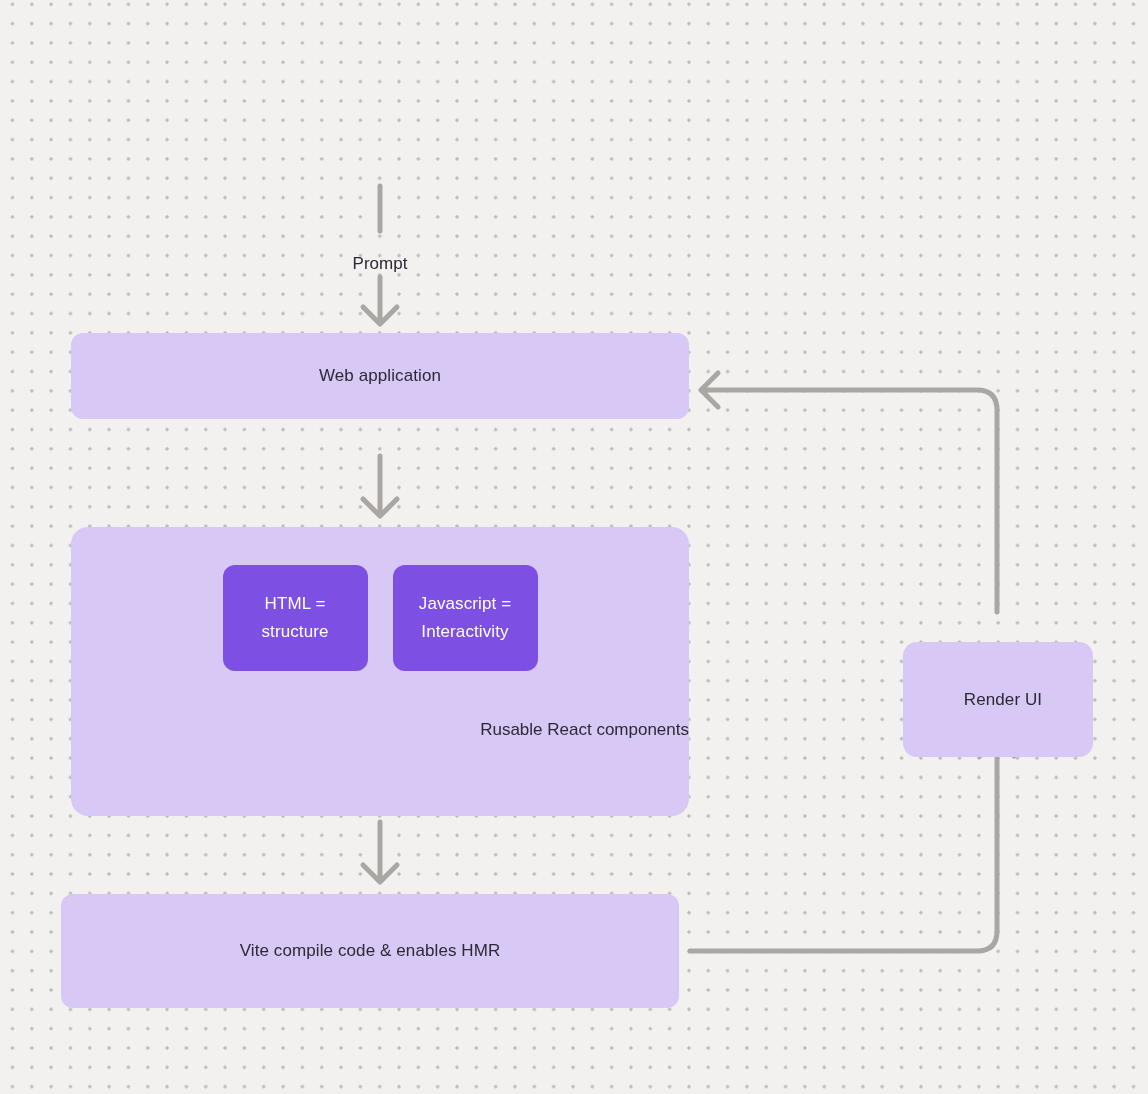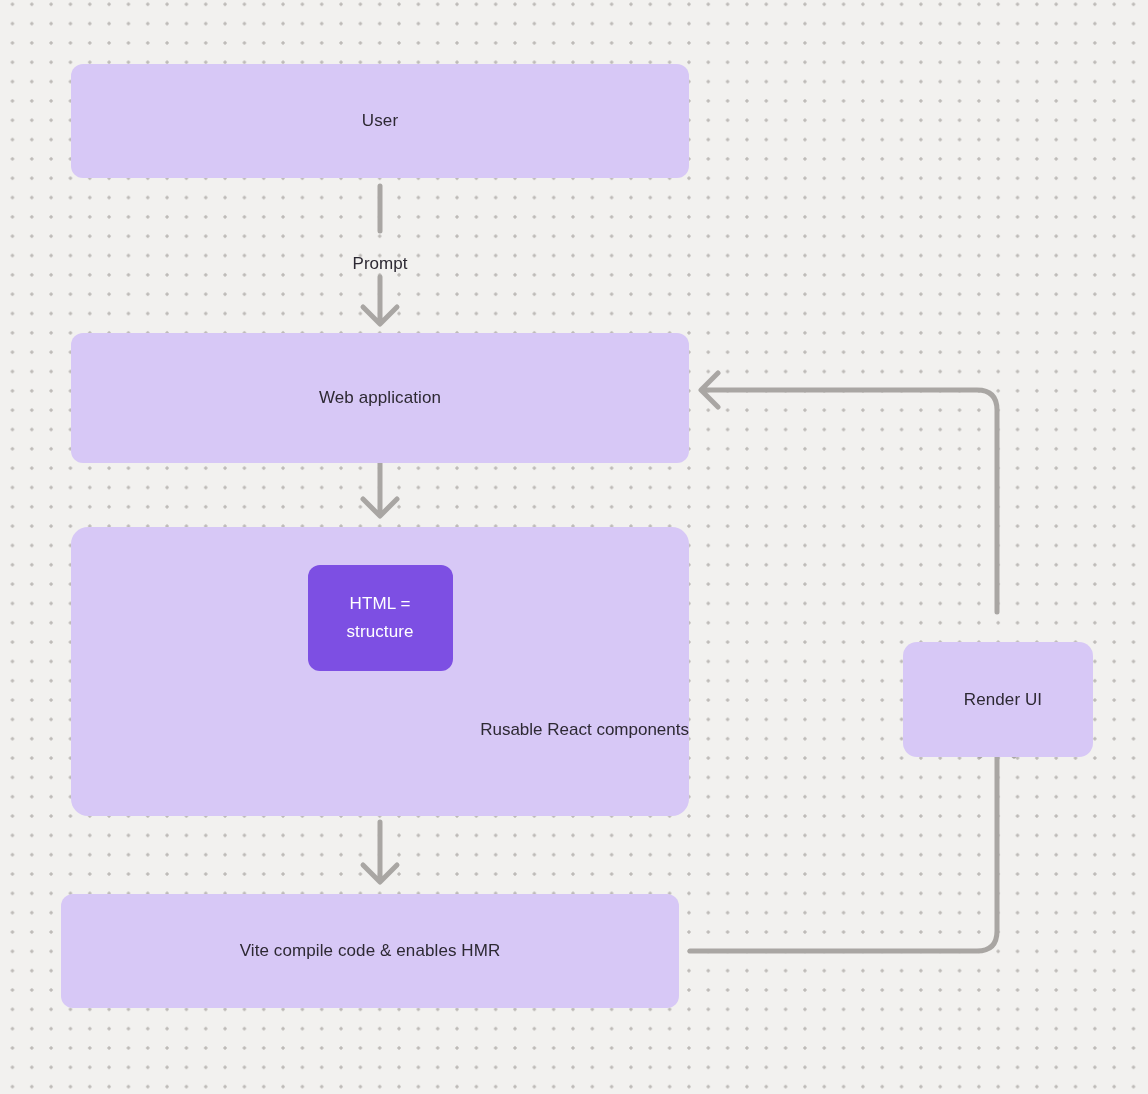--- a/index.html
+++ b/index.html
@@ -34,21 +34,21 @@
     background: var(--node-light, #d7c8f6);
     border-radius: 12px;
   }
   .label {
     font-size: 17px;
     font-weight: 500;
     letter-spacing: 0.1px;
   }
   .dark { color: var(--text-dark, #2d2933); }
   #node-user      { left: 71px;  top: 64px;  width: 618px; height: 114px; }
-  #node-webapp    { left: 71px;  top: 333px; width: 618px; height: 130px; }
+  #node-webapp    { left: 71px;  top: 333px; width: 618px; height: 86px; }
   #node-components{ left: 71px;  top: 527px; width: 618px; height: 289px; display: block; border-radius: 17px; }
   #node-vite      { left: 61px;  top: 894px; width: 618px; height: 114px; }
   #node-render    { left: 903px; top: 642px; width: 190px; height: 115px; border-radius: 14px; padding-left: 10px; }
   .edge-label {
     position: absolute;
     left: 320px;
     top: 246px;
     width: 120px;
     text-align: center;
     font-size: 17px;
@@ -94,35 +94,36 @@
 
   <svg class="connectors" width="1148" height="1094" viewBox="0 0 1148 1094" aria-hidden="true">
     <path class="connector" d="M380 186 V231"></path>
     <path class="connector" d="M380 277 V322 M363 307 L380 324 L397 307"></path>
     <path class="connector" d="M380 456 V513 M363 499 L380 516 L397 499"></path>
     <path class="connector" d="M380 822 V880 M363 865 L380 882 L397 865"></path>
     <path class="connector" d="M690 951 H977 Q997 951 997 931 V744 M980 756 L997 739 L1014 756"></path>
     <path class="connector" d="M997 612 V410 Q997 390 977 390 H703 M718 373 L701 390 L718 407"></path>
   </svg>
 
-  <div class="node" id="node-user">
-    <span class="label dark">User</span>
-  </div>
 
   <div class="edge-label">Prompt</div>
 
   <div class="node" id="node-webapp">
     <span class="label dark">Web application</span>
   </div>
 
   <div class="node" id="node-components">
     <div class="chip-row">
       <div class="chip">
         <span class="label">HTML =
 structure</span>
+      </div>
+      <div class="chip">
+        <span class="label">Javascript =
+Interactivity</span>
       </div>
     </div>
     <div class="caption">Rusable React components</div>
   </div>
 
   <div class="node" id="node-vite">
     <span class="label dark">Vite compile code &amp; enables HMR</span>
   </div>
 
   <div class="node" id="node-render">

